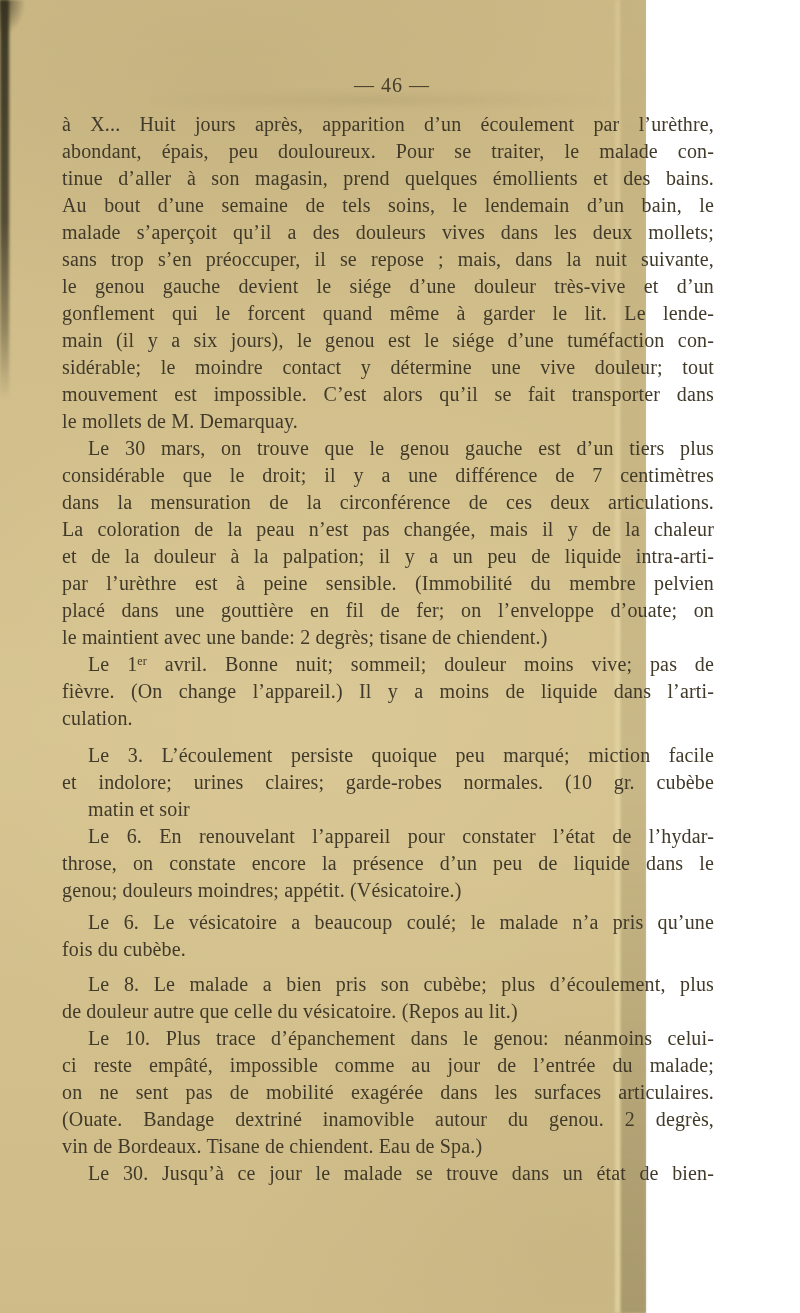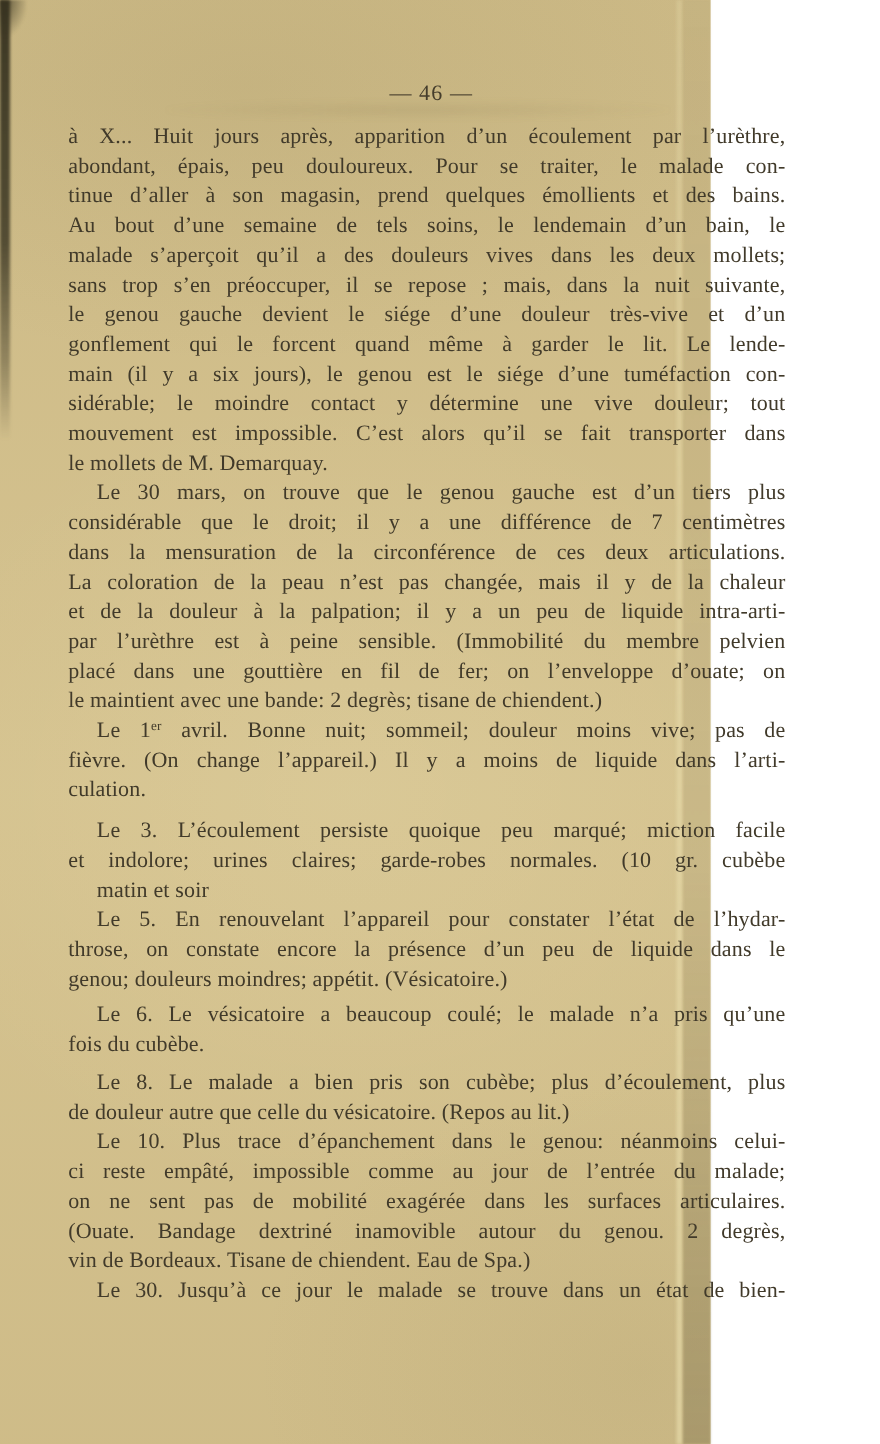--- a/index.html
+++ b/index.html
@@ -131,21 +131,21 @@
       <div class="line just">et de la douleur à la palpation; il y a un peu de liquide intra-arti-</div>
       <div class="line just">par l’urèthre est à peine sensible. (Immobilité du membre pelvien</div>
       <div class="line just">placé dans une gouttière en fil de fer; on l’enveloppe d’ouate; on</div>
       <div class="line">le maintient avec une bande: 2 degrès; tisane de chiendent.)</div>
       <div class="line just ind">Le 1<sup>er</sup> avril. Bonne nuit; sommeil; douleur moins vive; pas de</div>
       <div class="line just">fièvre. (On change l’appareil.) Il y a moins de liquide dans l’arti-</div>
       <div class="line">culation.</div>
       <div class="line just ind" style="margin-top: 10px; font-family: Liberation Serif, serif;">Le 3. L’écoulement persiste quoique peu marqué; miction facile</div>
       <div class="line just">et indolore; urines claires; garde-robes normales. (10 gr. cubèbe</div>
       <div class="line ind">matin et soir</div>
-      <div class="line just ind">Le 5. En renouvelant l’appareil pour constater l’état de l’hydar-</div>
+      <div class="line just ind">Le 6. En renouvelant l’appareil pour constater l’état de l’hydar-</div>
       <div class="line just">throse, on constate encore la présence d’un peu de liquide dans le</div>
       <div class="line">genou; douleurs moindres; appétit. (Vésicatoire.)</div>
       <div class="line just ind" style="margin-top: 5px;">Le 6. Le vésicatoire a beaucoup coulé; le malade n’a pris qu’une</div>
       <div class="line">fois du cubèbe.</div>
       <div class="line just ind" style="margin-top: 8px;">Le 8. Le malade a bien pris son cubèbe; plus d’écoulement, plus</div>
       <div class="line">de douleur autre que celle du vésicatoire. (Repos au lit.)</div>
       <div class="line just ind">Le 10. Plus trace d’épanchement dans le genou: néanmoins celui-</div>
       <div class="line just">ci reste empâté, impossible comme au jour de l’entrée du malade;</div>
       <div class="line just">on ne sent pas de mobilité exagérée dans les surfaces articulaires.</div>
       <div class="line just">(Ouate. Bandage dextriné inamovible autour du genou. 2 degrès,</div>

